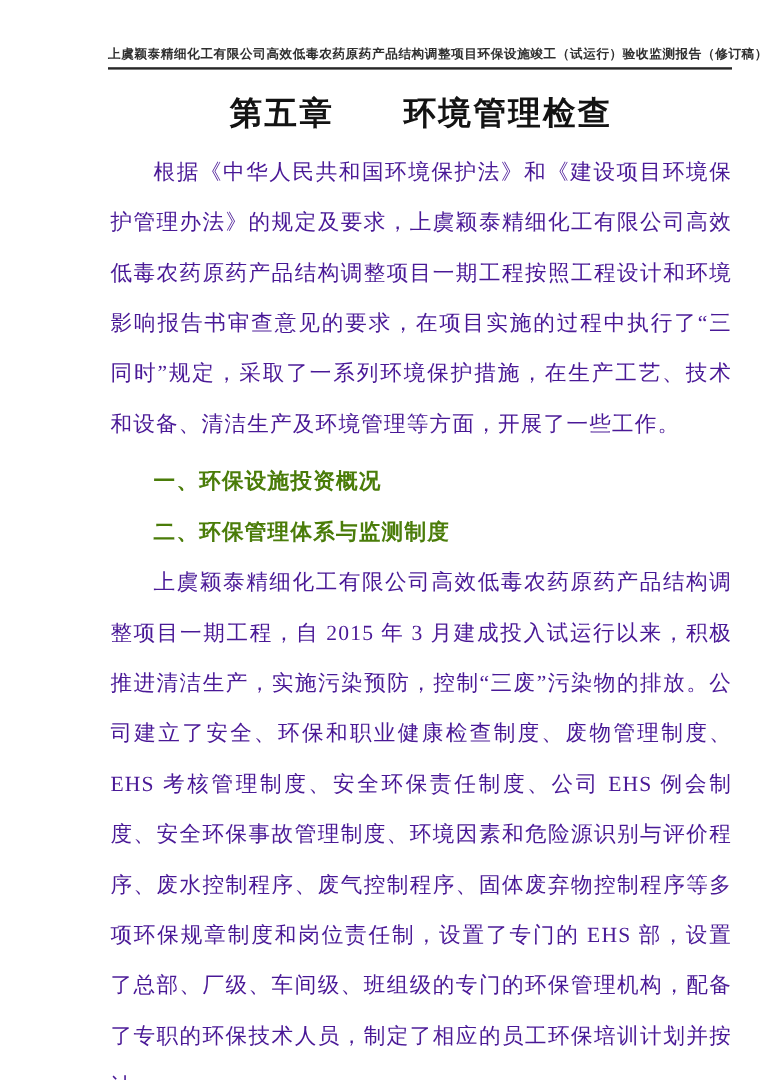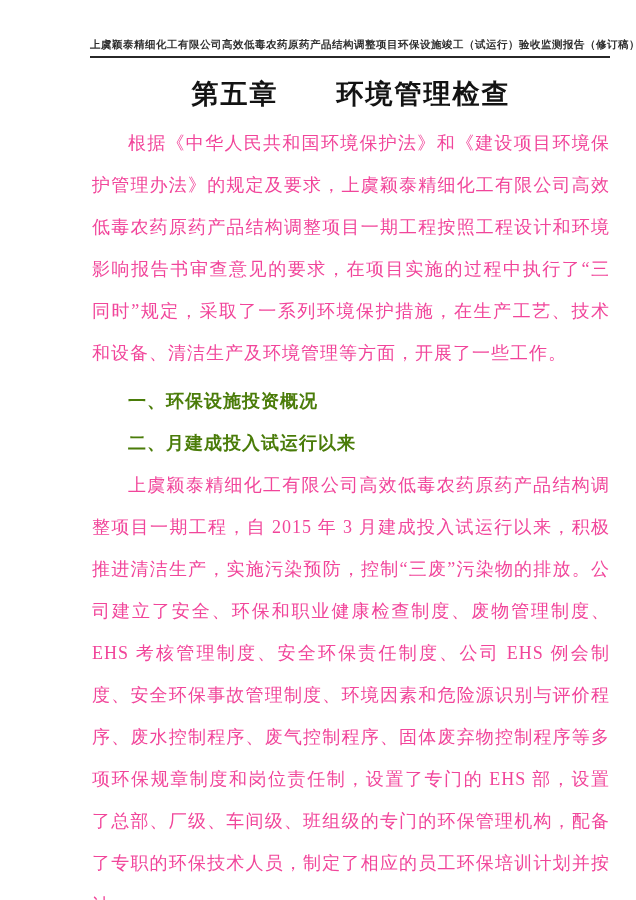--- a/index.html
+++ b/index.html
@@ -52,21 +52,21 @@
     color: #181818;
   }
   .body-par {
     margin: 0;
     font-size: 18px;
     line-height: 42px;
     letter-spacing: 1px;
     text-align: justify;
     text-justify: inter-character;
     text-indent: 2em;
-    color: #ec4899;
+    color: #4c1d95;
   }
   .sec-heading {
     margin: 12px 0 6px 0;
     font-family: "Liberation Sans", sans-serif;
     font-weight: bold;
     font-size: 18px;
     line-height: 30px;
     letter-spacing: 1px;
     text-indent: 2em;
     color: #4d7c0f;
@@ -80,19 +80,19 @@
     <div class="doc-header">上虞颖泰精细化工有限公司高效低毒农药原药产品结构调整项目环保设施竣工（试运行）验收监测报告（修订稿）</div>
 
     <div class="content">
       <div class="chapter-title">第五章　　环境管理检查</div>
 
       <p class="body-par">根据《中华人民共和国环境保护法》和《建设项目环境保护管理办法》的规定及要求，上虞颖泰精细化工有限公司高效低毒农药原药产品结构调整项目一期工程按照工程设计和环境影响报告书审查意见的要求，在项目实施的过程中执行了“三同时”规定，采取了一系列环境保护措施，在生产工艺、技术和设备、清洁生产及环境管理等方面，开展了一些工作。</p>
 
       <div class="sec-heading">一、环保设施投资概况</div>
 
 
-      <div class="sec-heading">二、月建成投入试运行以来</div>
+      <div class="sec-heading">二、环保管理体系与监测制度</div>
 
       <p class="body-par">上虞颖泰精细化工有限公司高效低毒农药原药产品结构调整项目一期工程，自 2015 年 3 月建成投入试运行以来，积极推进清洁生产，实施污染预防，控制“三废”污染物的排放。公司建立了安全、环保和职业健康检查制度、废物管理制度、EHS 考核管理制度、安全环保责任制度、公司 EHS 例会制度、安全环保事故管理制度、环境因素和危险源识别与评价程序、废水控制程序、废气控制程序、固体废弃物控制程序等多项环保规章制度和岗位责任制，设置了专门的 EHS 部，设置了总部、厂级、车间级、班组级的专门的环保管理机构，配备了专职的环保技术人员，制定了相应的员工环保培训计划并按计</p>
     </div>
 
   </div>
 </div>
 
 </body></html>

